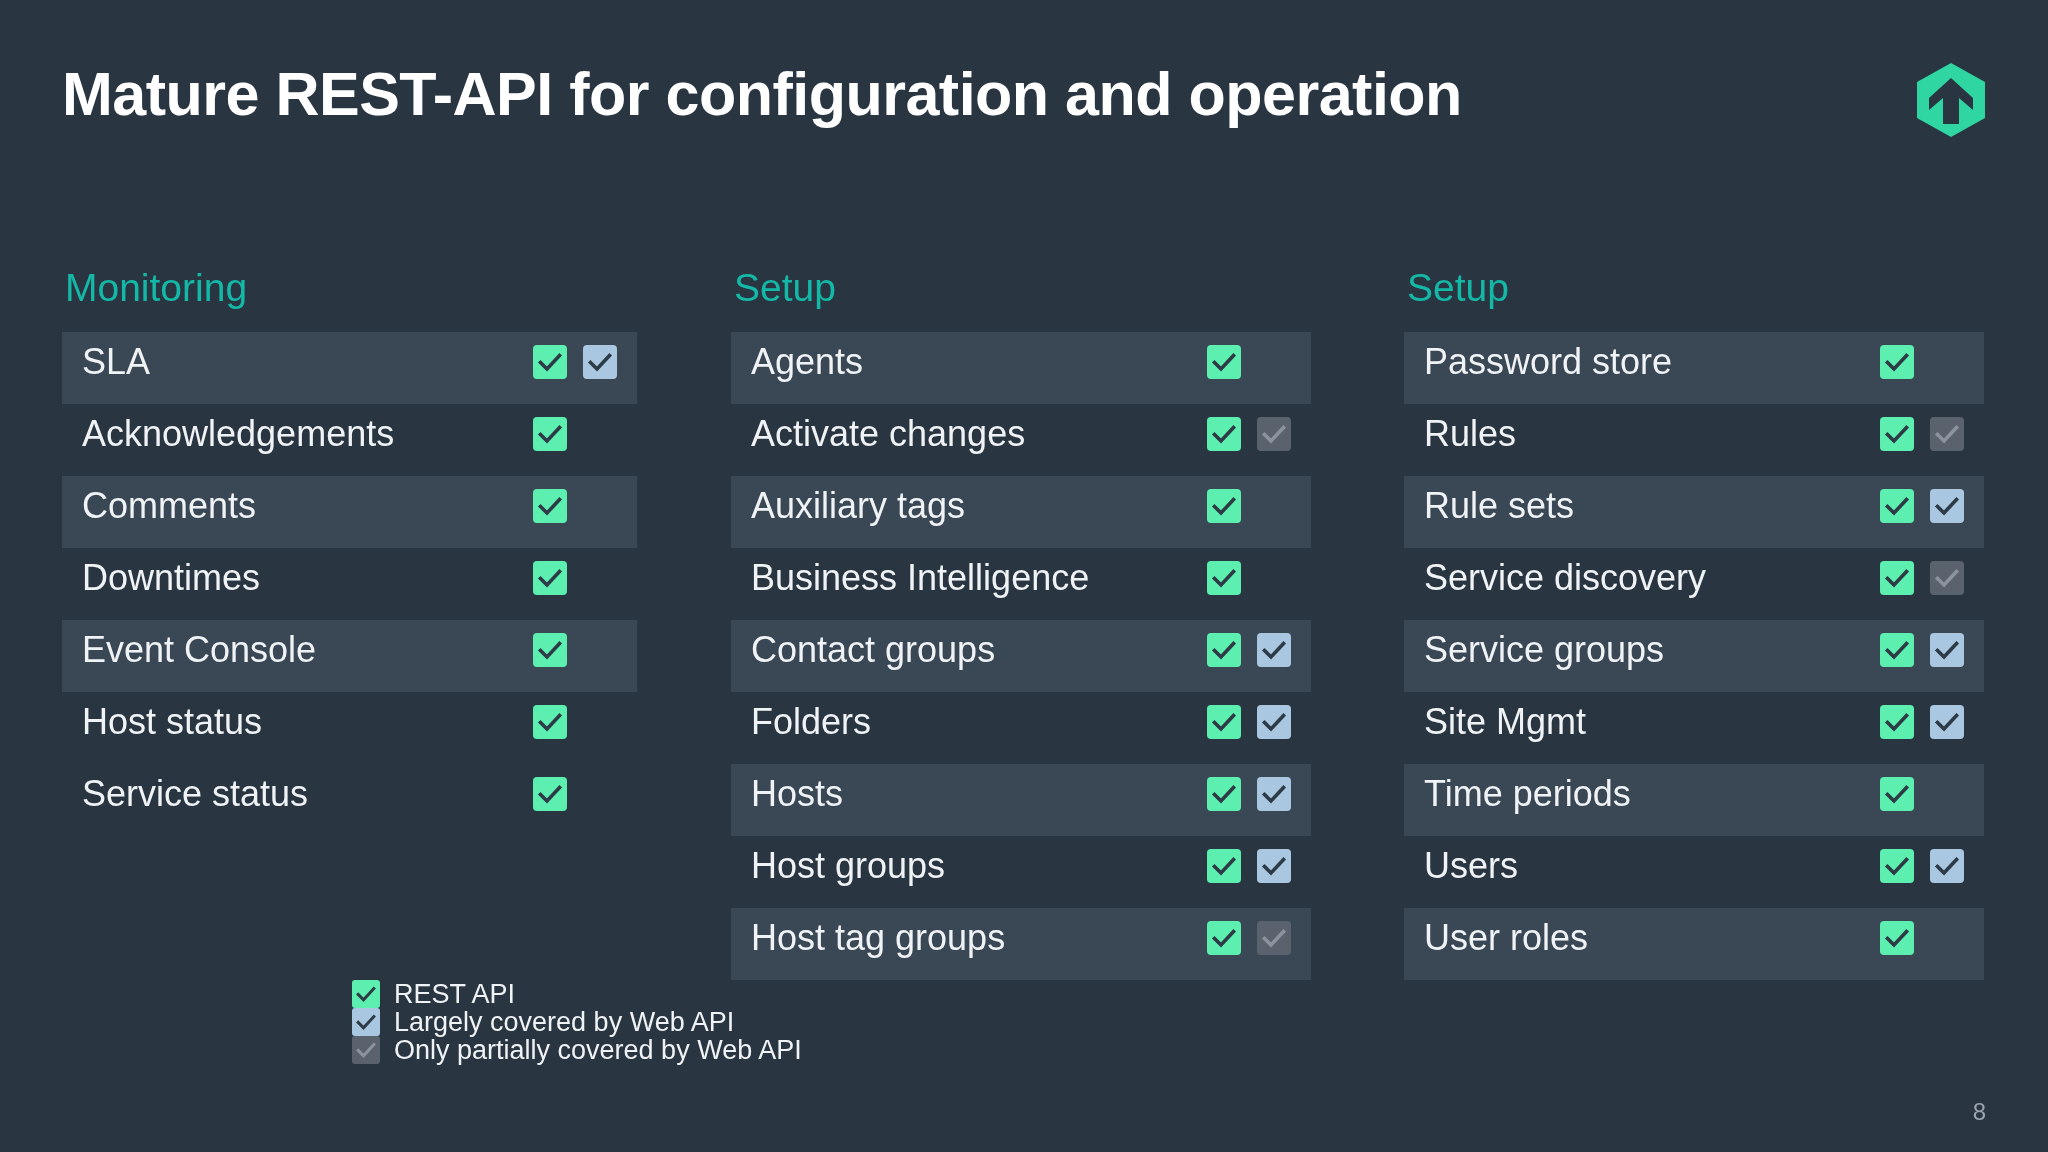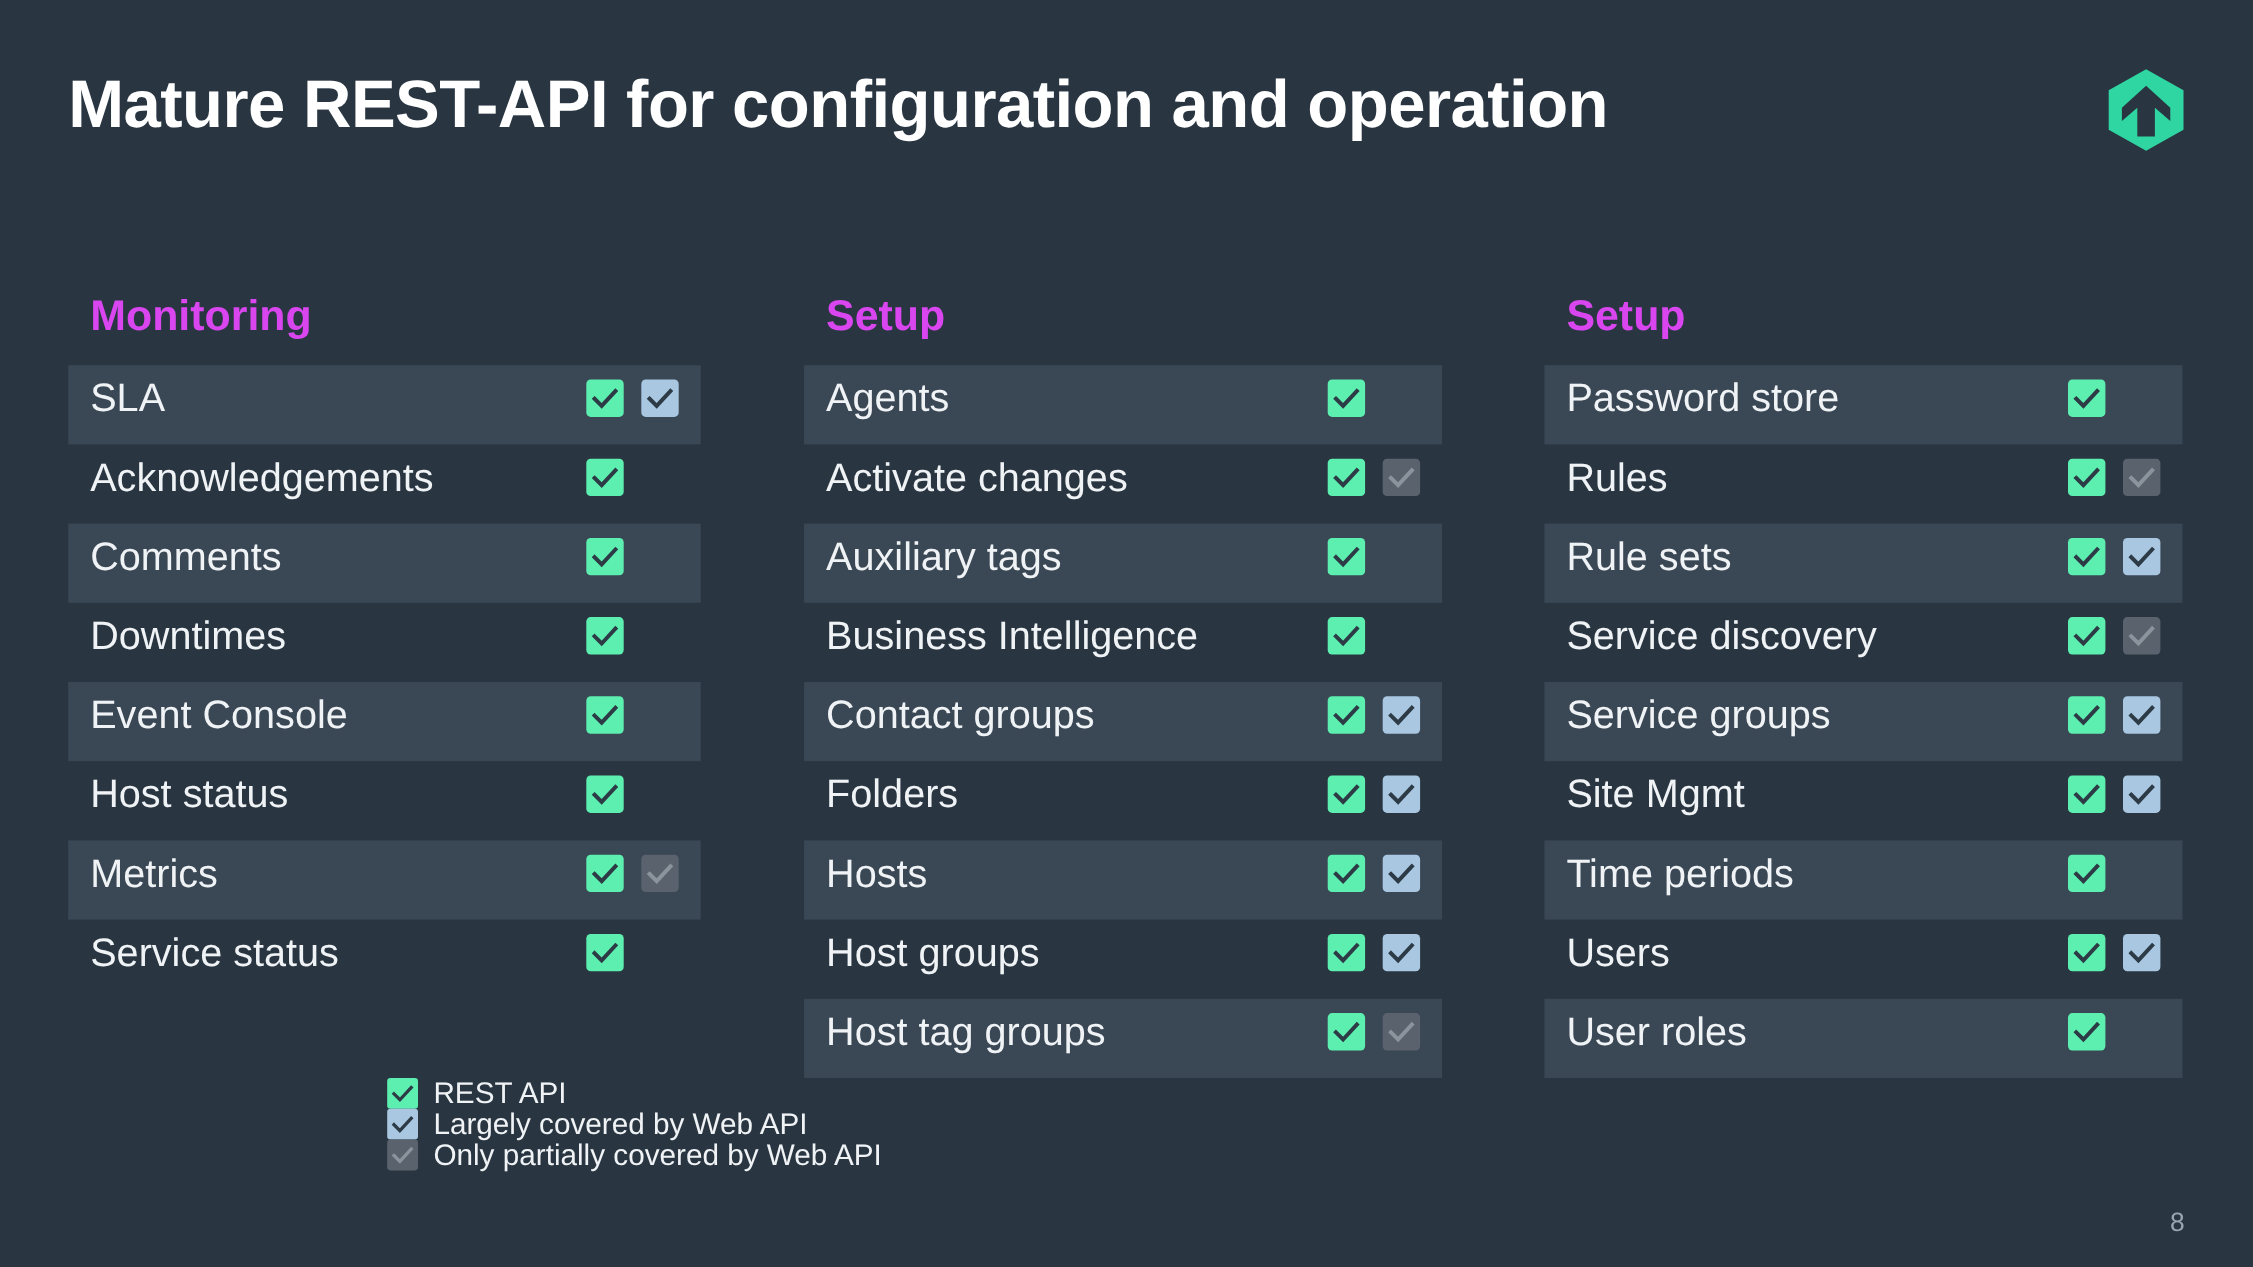--- a/index.html
+++ b/index.html
@@ -43,23 +43,23 @@
   .col{
     position:absolute;
     top:0;
   }
   .col-0{left:62px;  width:575px;}
   .col-1{left:731px; width:580px;}
   .col-2{left:1404px;width:580px;}
 
   .col-head{
     font-size:39px;
-    font-weight:bold;
-    color:#d946ef;
-    margin:0 0 25px 20px;
+    font-weight:normal;
+    color:#14b8a6;
+    margin:0 0 25px 3px;
     line-height:1;
     white-space:nowrap;
   }
 
   .rows{position:relative;}
   .row{
     display:flex;
     align-items:center;
     height:72px;
     padding:0 20px 12px 20px;
@@ -219,35 +219,20 @@
           </div>
           <div class="row">
             <div class="row-label">Host status</div>
             <div class="row-marks">
               <div class="cb green">
                 <svg viewBox="0 0 34 34">
                   <path class="ck" d="M7.5 17.5 L14 24 L26.5 10.5"></path>
                 </svg>
               </div>
               <div class="cb spacer"></div>
-            </div>
-          </div>
-          <div class="row stripe">
-            <div class="row-label">Metrics</div>
-            <div class="row-marks">
-              <div class="cb green">
-                <svg viewBox="0 0 34 34">
-                  <path class="ck" d="M7.5 17.5 L14 24 L26.5 10.5"></path>
-                </svg>
-              </div>
-              <div class="cb gray">
-                <svg viewBox="0 0 34 34">
-                  <path class="ck" d="M7.5 17.5 L14 24 L26.5 10.5"></path>
-                </svg>
-              </div>
             </div>
           </div>
           <div class="row">
             <div class="row-label">Service status</div>
             <div class="row-marks">
               <div class="cb green">
                 <svg viewBox="0 0 34 34">
                   <path class="ck" d="M7.5 17.5 L14 24 L26.5 10.5"></path>
                 </svg>
               </div>

